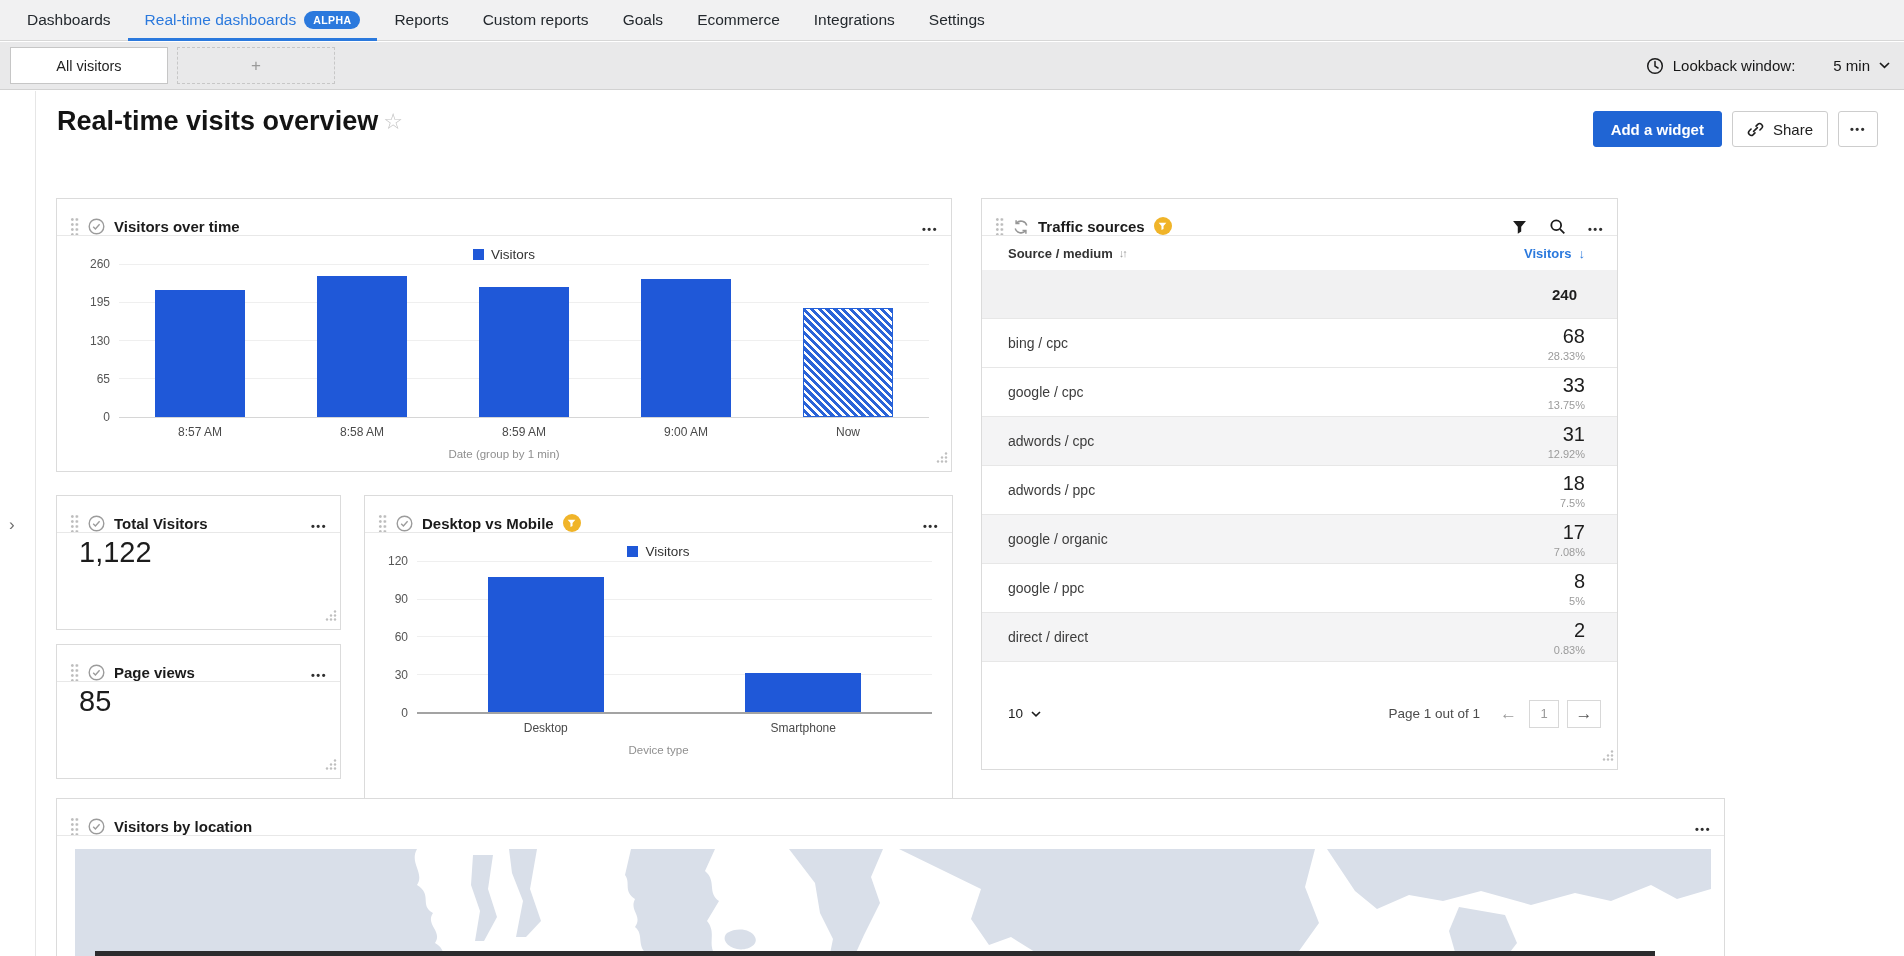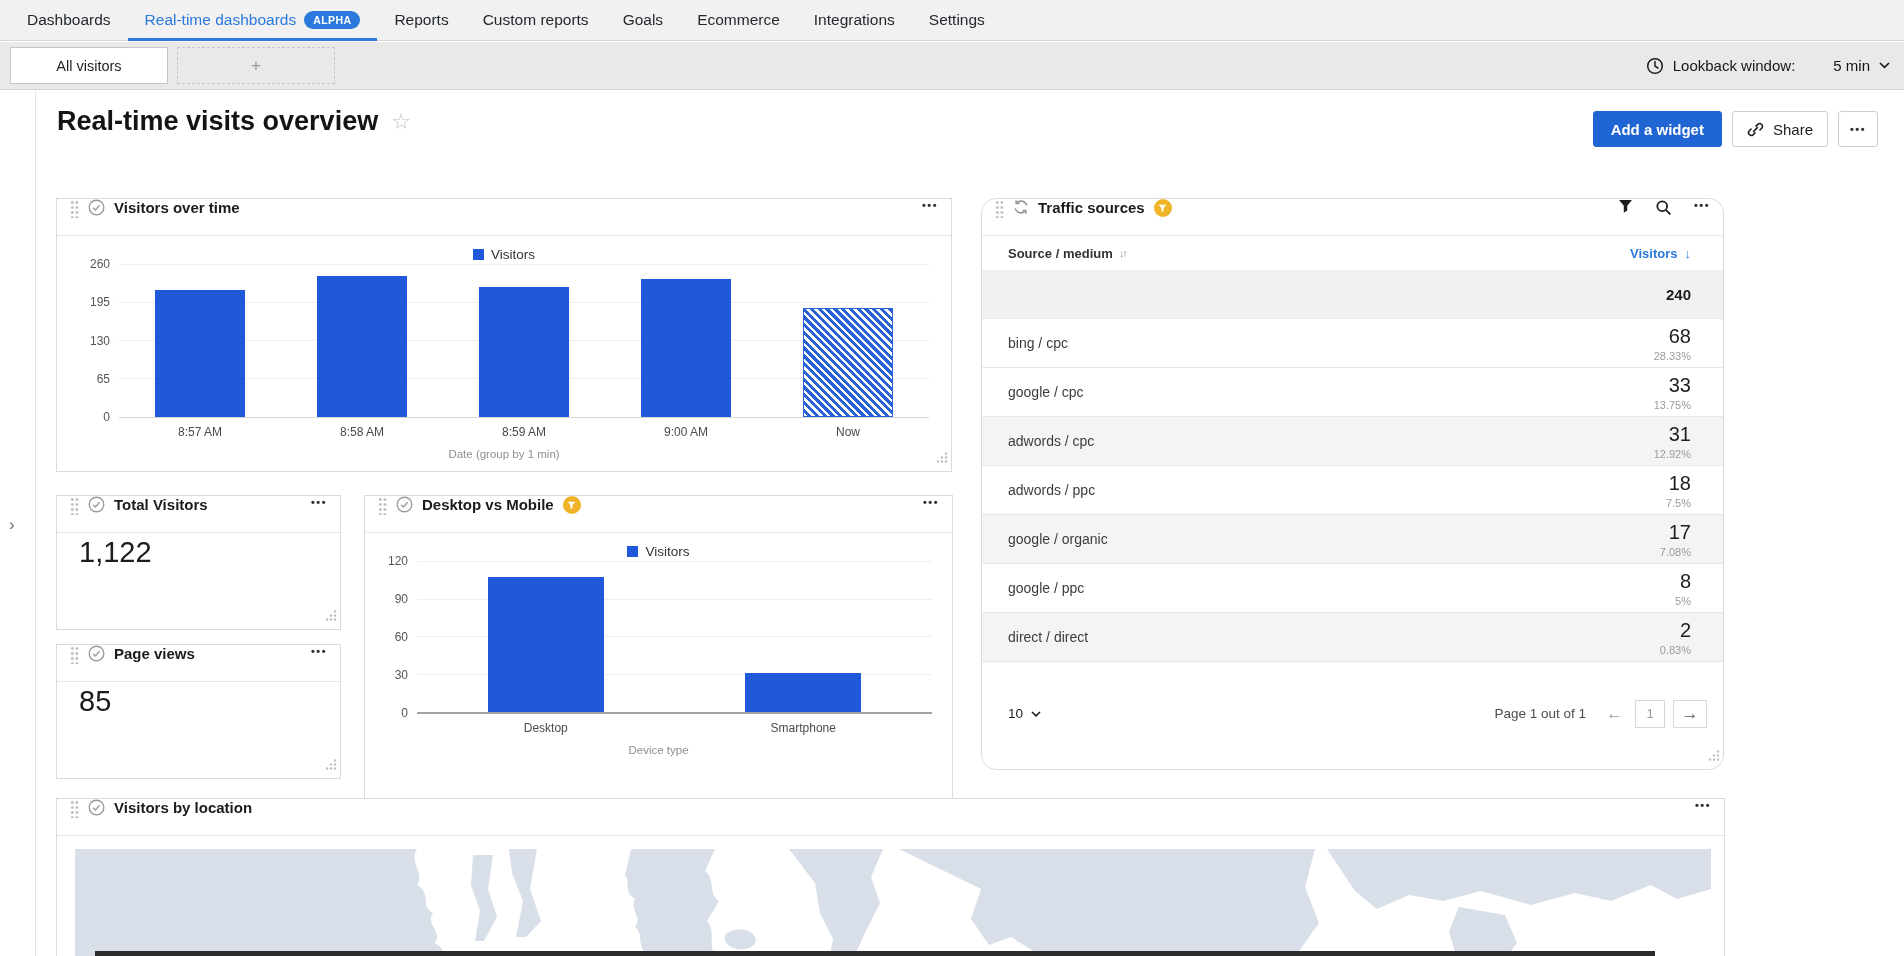--- a/index.html
+++ b/index.html
@@ -24,32 +24,32 @@
            justify-content:center;color:#9a9a9a;font-size:17px;box-sizing:border-box;cursor:pointer;}
   .lookback{margin-left:auto;display:flex;align-items:center;font-size:15px;color:#161616;cursor:pointer;}
   .lb-label{margin-left:9px;}
   .lb-value{margin-left:38px;}
   .lb-chev{margin-left:9px;display:flex;}
   
   .content{position:absolute;top:91px;left:0;right:0;bottom:0;background:#fff;}
   .side-line{position:absolute;left:35px;top:0;bottom:0;width:1px;background:#e6e6e6;}
   .collapse{position:absolute;left:9px;top:424px;color:#6d6d6d;font-size:17px;cursor:pointer;}
   .page-title{position:absolute;left:57px;top:15px;font-size:27px;font-weight:bold;color:#141414;
-              display:flex;align-items:center;gap:13px;}
+              display:flex;align-items:center;gap:5px;}
   .star{font-size:22px;color:#c2c2c2;font-weight:normal;cursor:pointer;}
   .actions{position:absolute;right:26px;top:20px;display:flex;gap:10px;}
   .btn{height:36px;display:flex;align-items:center;gap:9px;border-radius:3px;font-size:15px;
        box-sizing:border-box;cursor:pointer;}
   .btn-primary{background:#2065d4;color:#fff;font-weight:bold;padding:0 17px;border:1px solid #2065d4;}
   .btn-plain{background:#fff;border:1px solid #cdcdcd;color:#1d1d1d;padding:0 14px;}
   .btn-icon{width:40px;justify-content:center;background:#fff;border:1px solid #cdcdcd;color:#1d1d1d;padding:0;}
   .dots{font-size:11px;letter-spacing:1.5px;font-weight:bold;color:#2e2e2e;cursor:pointer;}
   
   .widget{position:absolute;background:#fff;border:1px solid #dbdbdb;box-sizing:border-box;}
-  .w-head{height:37px;display:flex;align-items:flex-start;gap:9px;padding:0 13px;
+  .w-head{height:37px;display:flex;align-items:flex-end;gap:9px;padding:0 13px;
           border-bottom:1px solid #e8e8e8;box-sizing:border-box;}
   .drag{width:9px;height:19px;flex:none;cursor:grab;
         background-image:radial-gradient(circle,#bdbdbd 1.25px,transparent 1.45px);
         background-size:4.6px 5px;background-position:0 1px;}
   .w-title{font-size:15px;font-weight:bold;color:#1b1b1b;white-space:nowrap;}
   .w-spacer{flex:1;}
   .check-icon,.sync-icon{display:flex;flex:none;}
   .badge-filter{width:18px;height:18px;border-radius:50%;background:#f0b429;display:flex;
                 align-items:center;justify-content:center;flex:none;}
   .hdr-icon{display:flex;align-items:center;cursor:pointer;margin-left:13px;}
@@ -84,21 +84,21 @@
   .kpi-value{margin:3px 0 0 22px;font-size:29px;color:#1c1c1c;}
   
   .ts{display:flex;flex-direction:column;}
   .ts-thead{height:34px;display:flex;align-items:center;justify-content:space-between;
             padding:0 32px 0 26px;box-sizing:border-box;}
   .th-source{font-size:13px;font-weight:bold;color:#333;cursor:pointer;display:flex;gap:6px;align-items:center;}
   .sort-glyph{font-size:11px;color:#9b9b9b;letter-spacing:-2px;font-weight:normal;}
   .th-visitors{font-size:13px;font-weight:bold;color:#2b79dd;cursor:pointer;display:flex;gap:7px;align-items:center;}
   .desc-glyph{font-size:13px;}
   .ts-total{height:48px;background:#f1f1f2;display:flex;align-items:center;justify-content:flex-end;
-            padding-right:32px;font-size:15px;font-weight:bold;color:#1d1d1d;box-sizing:border-box;}
+            padding-right:40px;font-size:15px;font-weight:bold;color:#1d1d1d;box-sizing:border-box;}
   .ts-row{height:49px;display:flex;align-items:center;justify-content:space-between;
           padding:0 32px 0 26px;border-top:1px solid #e7e7e7;box-sizing:border-box;cursor:pointer;}
   .ts-row.alt{background:#f4f4f5;}
   .ts-label{font-size:14px;color:#3c3c3c;}
   .ts-val{text-align:right;}
   .ts-val .v{font-size:20px;color:#1d1d1d;}
   .ts-val .p{font-size:11px;color:#9b9b9b;margin-top:2px;}
   .ts-footer{flex:1;display:flex;align-items:center;padding:0 16px 4px 26px;box-sizing:border-box;
              border-top:1px solid #e7e7e7;}
   .page-size{display:flex;align-items:center;gap:8px;font-size:13.5px;color:#1d1d1d;cursor:pointer;}
@@ -263,21 +263,21 @@
             <circle cx="7" cy="6.5" r="1.2"></circle>
             <circle cx="11" cy="6.5" r="1.2"></circle>
             <circle cx="3" cy="10.5" r="1.2"></circle>
             <circle cx="7" cy="10.5" r="1.2"></circle>
             <circle cx="11" cy="10.5" r="1.2"></circle>
           </g>
         </svg>
     </span>
   </div>
 
-  <div class="widget ts" style="left:981px;top:107px;width:743px;height:572px;border-radius:15px;">
+  <div class="widget ts" style="left:981px;top:107px;width:637px;height:572px;">
     <div class="w-head">
       <div class="drag"></div>
       <span class="sync-icon">
         <svg width="16" height="16" viewBox="0 0 16 16">
             <path d="M13.8 6.5A6.1 6.1 0 0 0 3.4 4.2M2.2 9.5a6.1 6.1 0 0 0 10.4 2.3" fill="none" stroke="#969696" stroke-width="1.5"></path>
             <path d="M3.1 1.2v3.4h3.4" fill="none" stroke="#969696" stroke-width="1.5"></path>
             <path d="M12.9 14.8v-3.4H9.5" fill="none" stroke="#969696" stroke-width="1.5"></path>
           </svg>
       </span>
       <span class="w-title">Traffic sources</span>

